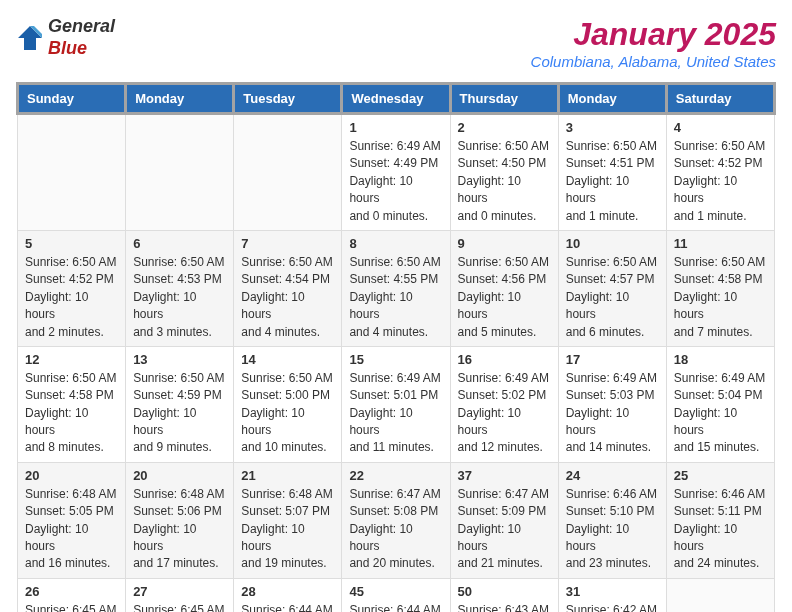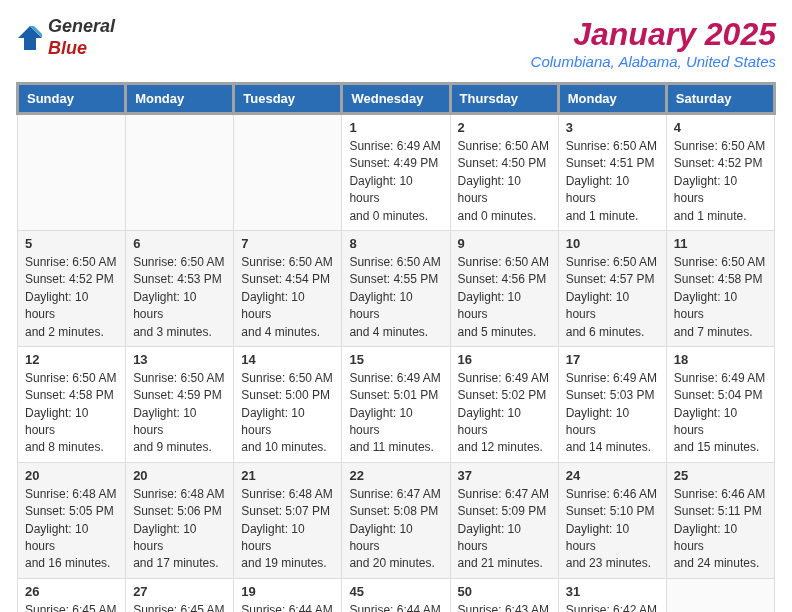--- a/index.html
+++ b/index.html
@@ -234,21 +234,21 @@
       <tr>
         <td>
           <span class="day-num">26</span>
           <div class="day-info">Sunrise: 6:45 AM<br>Sunset: 5:12 PM<br>Daylight: 10 hours<br>and 26 minutes.</div>
         </td>
         <td>
           <span class="day-num">27</span>
           <div class="day-info">Sunrise: 6:45 AM<br>Sunset: 5:13 PM<br>Daylight: 10 hours<br>and 27 minutes.</div>
         </td>
         <td>
-          <span class="day-num">19</span>
+          <span class="day-num">28</span>
           <div class="day-info">Sunrise: 6:44 AM<br>Sunset: 5:13 PM<br>Daylight: 10 hours<br>and 29 minutes.</div>
         </td>
         <td>
           <span class="day-num">45</span>
           <div class="day-info">Sunrise: 6:44 AM<br>Sunset: 5:14 PM<br>Daylight: 10 hours<br>and 30 minutes.</div>
         </td>
         <td>
           <span class="day-num">50</span>
           <div class="day-info">Sunrise: 6:43 AM<br>Sunset: 5:15 PM<br>Daylight: 10 hours<br>and 32 minutes.</div>
         </td>

